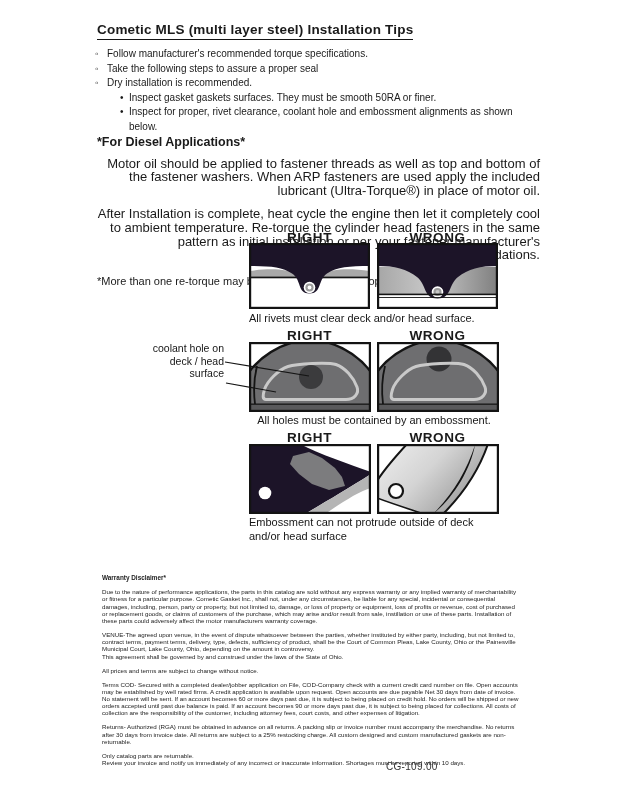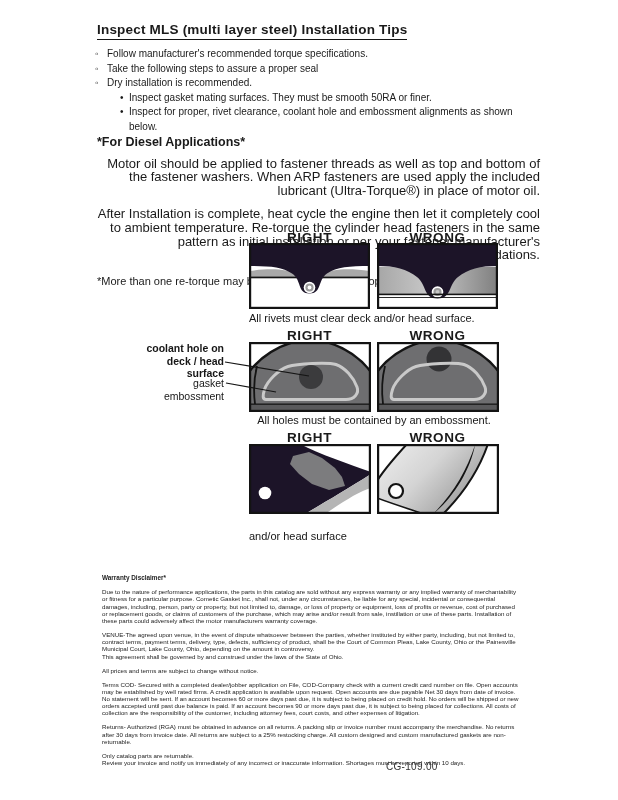--- a/index.html
+++ b/index.html
@@ -42,26 +42,26 @@
   .legal-h{font-weight:bold;font-size:6.4px;margin:0 0 7px 0;}
   .legal p{margin:0 0 6.8px 0;white-space:pre-line;}
   .pagenum{position:absolute;left:386px;top:761px;font-size:10px;color:#333;letter-spacing:.3px;}
 </style>
 </head>
 <body>
 
 <div class="page">
 
   <div class="topsec">
-    <div class="title">Inspect MLS (multi layer steel) Installation Tips</div>
+    <div class="title">Cometic MLS (multi layer steel) Installation Tips</div>
     <div class="tips">
       <div class="tip">Follow manufacturer's recommended torque specifications.</div>
       <div class="tip">Take the following steps to assure a proper seal</div>
       <div class="tip">Dry installation is recommended.</div>
-      <div class="subtip">Inspect gasket mating surfaces.  They must be smooth 50RA or finer.</div>
+      <div class="subtip">Inspect gasket gaskets surfaces.  They must be smooth 50RA or finer.</div>
       <div class="subtip">Inspect for proper, rivet clearance, coolant hole and embossment alignments as shown below.</div>
     </div>
     <div class="diesel">
       <div class="diesel-h">*For Diesel Applications*</div>
       <p class="para">Motor oil should be applied to fastener threads as well as top and bottom of the fastener washers. When ARP fasteners are used apply the included lubricant (Ultra-Torque®) in place of motor oil.</p>
       <p class="para">After Installation is complete, heat cycle the engine then let it completely cool to ambient temperature. Re-torque the cylinder head fasteners in the same pattern as initial installation or per your fastener manufacturer's recommendations.</p>
       <div class="note">*More than one re-torque may be required to achieve proper fastener stretch*</div>
     </div>
   </div>
 
@@ -100,25 +100,24 @@
         <rect class="f-ink" x="0" y="50.6" width="121" height="1.6"></rect>
         <rect class="f-ink" x="0" y="54" width="121" height="0.9"></rect>
         <rect class="f-frame" x="1.1" y="1.1" width="118.8" height="63.8"></rect>
       </svg>
     </div>
     <div class="fig-cap" style="left:237px;top:84px;">All rivets must clear deck and/or head surface.</div>
 
     <div class="fig-hdr" style="left:237px;top:100px;">RIGHT</div>
     <div class="fig-hdr" style="left:365px;top:100px;">WRONG</div>
 
-    <div class="side-lbl" style="left:122px;top:114px;width:90px;font-weight:bold;">
+    <div class="side-lbl" style="left:122px;top:114px;width:90px;">
       <span>coolant hole on</span><br>
       <span>deck / head surface</span>
     </div>
-    <div class="side-lbl" style="left:120px;top:149px;width:92px;">gasket embossment</div>
 
     <div class="fig-box2" style="left:237px;top:114px;">
       <svg viewBox="0 0 122 70" width="122" height="70">
         <rect x="0" y="0" width="122" height="70" fill="#6e6e70"></rect>
         <path class="f-white" d="M0,0 H44 C28,5 12,14 0,30 Z"></path>
         <path class="s-ink" stroke-width="2.4" d="M44,0 C28,5 12,14 0,30"></path>
         <path class="f-white" d="M122,0 H78 C94,5 110,14 122,30 Z"></path>
         <path class="s-ink" stroke-width="2.4" d="M78,0 C94,5 110,14 122,30"></path>
         <path fill="none" stroke="#c9c9c9" stroke-width="3" d="M17,57.5 L97,57.5 C105,57.5 110.5,51.5 108,45 C104.5,35.5 96,25.5 87,22.5 C79,20 48,21.5 39,24.5 C30,27.5 18.5,38.5 15.5,47.5 C13.5,53.5 13.5,57.5 17,57.5 Z"></path>
         <circle cx="62" cy="35" r="12" fill="#3b3b3d"></circle>
@@ -171,21 +170,21 @@
         <path fill="url(#gradB)" d="M30,0 C19,12 8,24 0,37 V54 C16,60 32,65 47,70 H66 C86,50 102,26 111,0 Z"></path>
         <path class="s-ink" stroke-width="2" d="M111,0 C102,26 86,50 66,70"></path>
         <path class="s-ink" stroke-width="2" d="M30,0 C19,12 8,24 0,37"></path>
         <path class="s-ink" stroke-width="1.6" d="M0,54 C16,60 32,65 47,70"></path>
         <path class="f-ink" d="M98,1 C90,26 76,50 57,69 C64,64 75,52 84,37 C91,25 96,12 98,1 Z"></path>
         <circle cx="19" cy="47" r="7" fill="#ffffff" stroke="#141414" stroke-width="2.2"></circle>
         <rect class="f-frame" x="1.1" y="1.1" width="119.8" height="67.8"></rect>
       </svg>
     </div>
     <div class="fig-cap" style="left:237px;top:288px;">
-      <br>
+      <span>Embossment can not protrude outside of deck</span><br>
       <span>and/or head surface</span>
     </div>
 
     <svg class="overlay" viewBox="0 0 618 330">
       <line x1="213" y1="134" x2="297" y2="148" stroke="#141414" stroke-width="1.1"></line>
       <line x1="214" y1="155" x2="264" y2="164" stroke="#141414" stroke-width="1.1"></line>
     </svg>
   </div>
 
   <div class="legal">

